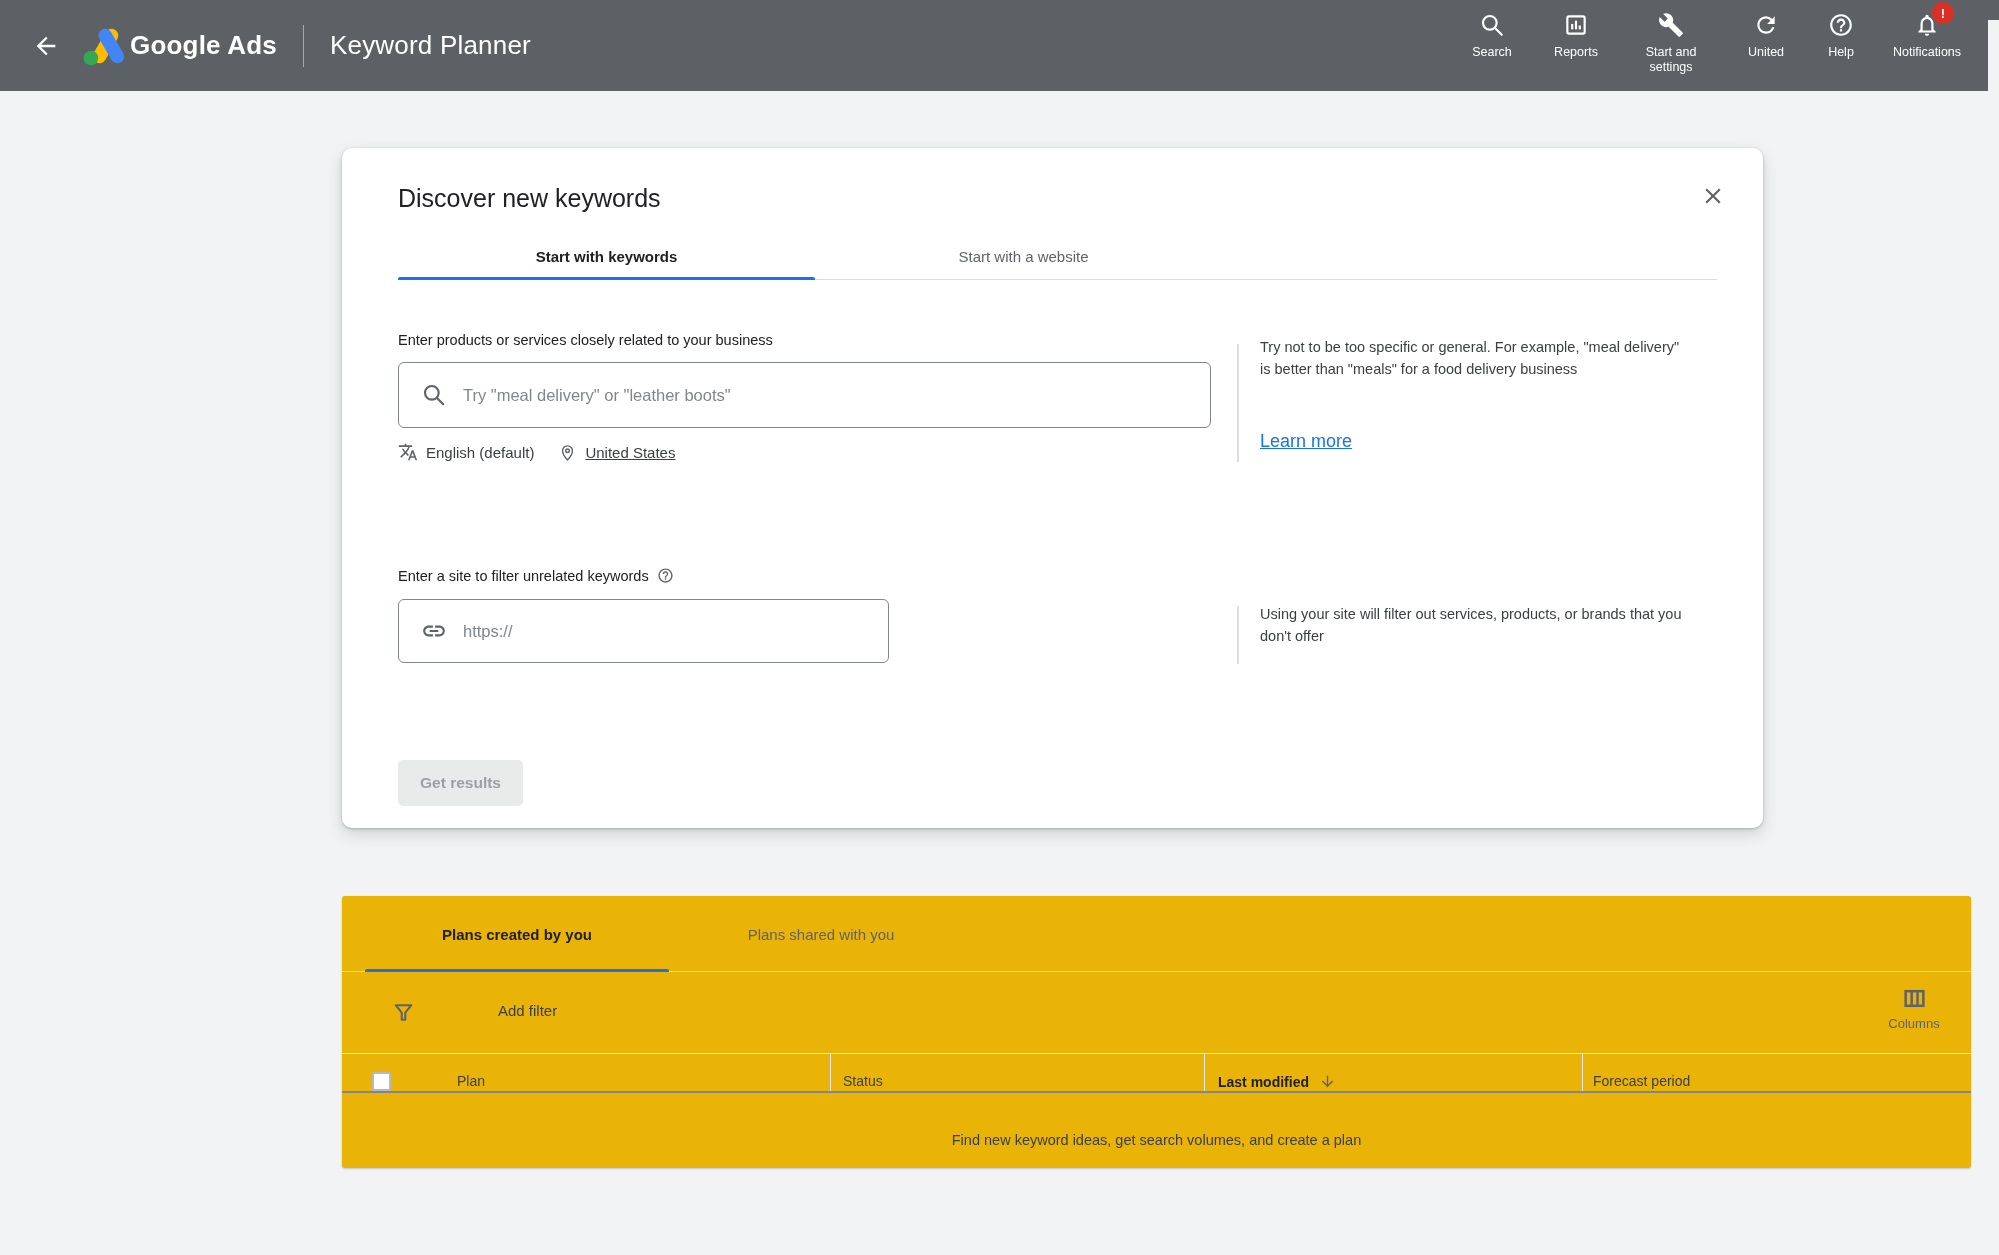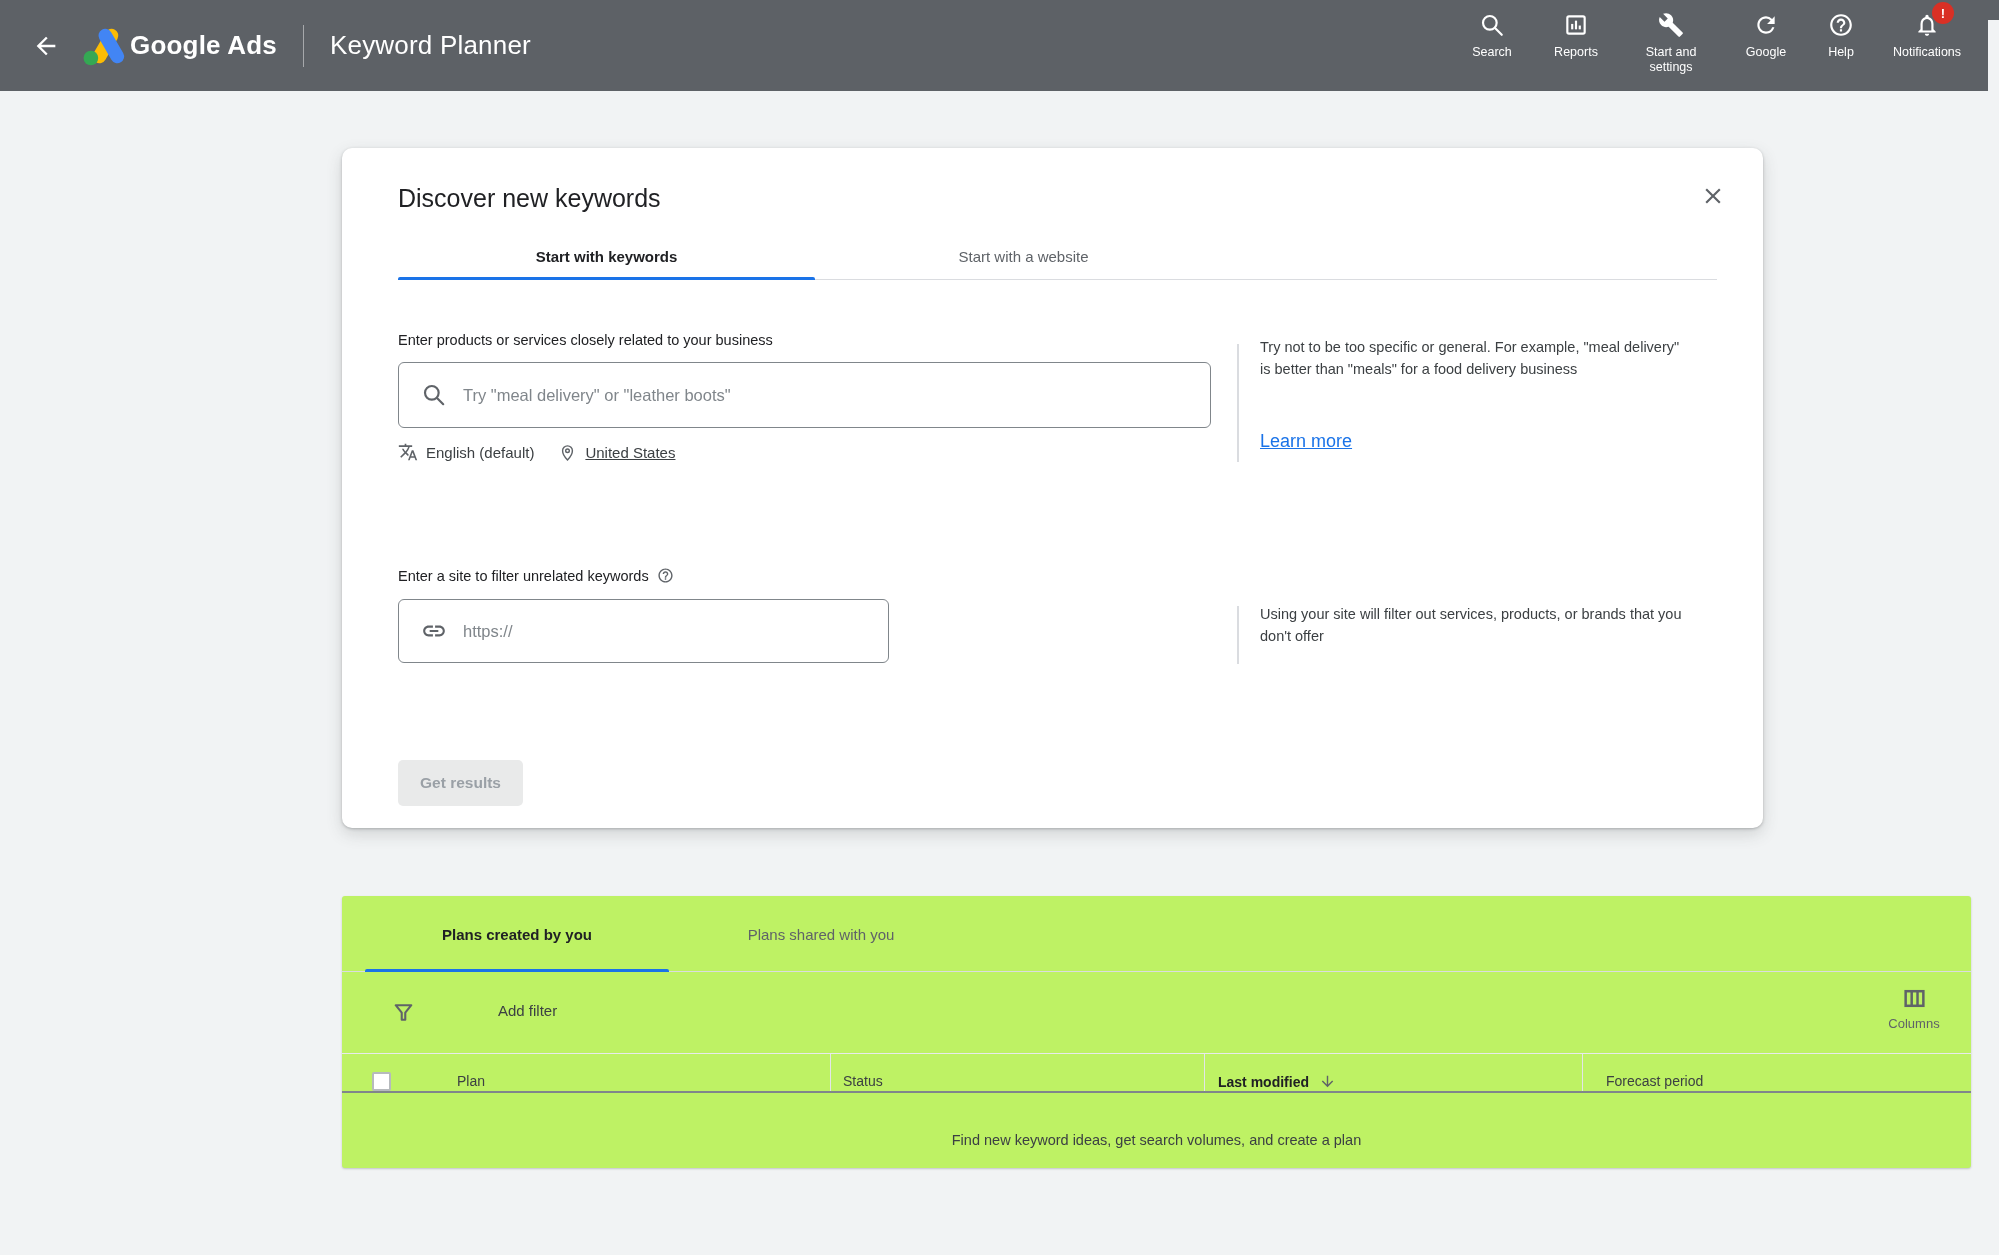--- a/index.html
+++ b/index.html
@@ -50,41 +50,41 @@
   .hd1 { top:196px; height:118px; }
   .hd2 { top:458px; height:58px; }
   .help-text { position:absolute; left:918px; width:432px; font-size:14.5px; line-height:22px; color:#3c4043; }
   .ht1 { top:188px; }
   .ht2 { top:455px; }
   .learn-more { position:absolute; left:918px; top:283px; font-size:18px; color:#1a73e8; text-decoration:underline; cursor:pointer; }
 
   .get-results { position:absolute; left:56px; top:612px; height:46px; padding:0 22px; background:#e9eaea; color:#9aa0a6; border:none; border-radius:5px; font-size:15.5px; font-weight:600; font-family:"Liberation Sans", sans-serif; }
 
   
-  .plans { position:absolute; left:342px; top:896px; width:1629px; height:272px; background:#bef264; border-radius:3px; box-shadow:0 1px 2px rgba(60,64,67,.25); }
+  .plans { position:absolute; left:342px; top:896px; width:1629px; height:272px; background:#eab308; border-radius:3px; box-shadow:0 1px 2px rgba(60,64,67,.25); }
   .plans-tabs { position:absolute; left:23px; top:0; display:flex; height:76px; }
   .plans-tab { width:304px; height:76px; display:flex; align-items:center; justify-content:center; font-size:15px; color:#5f6368; cursor:pointer; }
   .plans-tab.active { color:#202124; font-weight:600; }
   .plans-tab-baseline { position:absolute; left:0; top:75px; width:1629px; height:1px; background:#dadce0; }
   .plans-tab-underline { position:absolute; left:23px; top:73px; width:304px; height:3px; background:#1a73e8; border-radius:2px 2px 0 0; }
 
   .filter-row { position:absolute; left:0; top:76px; width:1629px; height:81px; }
   .filter-btn { position:absolute; left:49px; top:28px; color:#5f6368; display:flex; cursor:pointer; }
   .add-filter-label { position:absolute; left:156px; top:30px; font-size:15px; color:#3c4043; cursor:pointer; }
   .columns-btn { position:absolute; right:14px; top:14px; width:86px; display:flex; flex-direction:column; align-items:center; color:#5f6368; cursor:pointer; }
   .columns-btn .col-label { font-size:13px; margin-top:5px; }
 
   .table-header { position:absolute; left:0; top:157px; width:1629px; height:40px; border-top:1px solid #e8eaed; border-bottom:2px solid #80868b; font-size:14px; color:#3c4043; }
   .th-checkbox { position:absolute; left:30px; top:18px; width:19px; height:19px; border:2px solid #b6babd; border-radius:2px; background:#fff; cursor:pointer; }
   .th { position:absolute; top:19px; }
   .th-plan { left:115px; }
   .th-status { left:501px; }
   .th-modified { left:876px; font-weight:700; color:#202124; display:flex; align-items:center; }
   .th-modified .sort-icon { margin-left:10px; color:#5f6368; display:flex; }
-  .th-forecast { left:1251px;margin-left:13px; }
+  .th-forecast { left:1251px; }
   .col-sep { position:absolute; top:0; width:1px; height:100%; background:#e3e5e8; }
   .cs1 { left:488px; } .cs2 { left:862px; } .cs3 { left:1240px; }
 
   .empty-row { position:absolute; left:0; top:216px; width:1629px; height:56px; display:flex; align-items:center; justify-content:center; font-size:14.5px; color:#3c4043; }
 
   .scroll-strip { position:absolute; right:0; top:20px; width:11px; height:1235px; background:#f1f3f4; }
 </style>
 </head>
 <body>
 
@@ -137,21 +137,21 @@
             </svg>
         </span>
         <span class="tb-label">Start and settings</span>
       </div>
       <div class="tb-item">
         <span class="tb-icon">
           <svg width="26" height="26" viewBox="0 0 24 24" fill="currentColor">
               <path d="M17.65 6.35A7.96 7.96 0 0 0 12 4c-4.42 0-7.99 3.58-7.99 8s3.57 8 7.99 8c3.73 0 6.84-2.55 7.73-6h-2.08A5.99 5.99 0 0 1 12 18c-3.31 0-6-2.69-6-6s2.69-6 6-6c1.66 0 3.14.69 4.22 1.78L13 11h7V4l-2.35 2.35z"></path>
             </svg>
         </span>
-        <span class="tb-label">Google</span>
+        <span class="tb-label">United</span>
       </div>
       <div class="tb-item" style="min-width:52px;">
         <span class="tb-icon">
           <svg width="26" height="26" viewBox="0 0 24 24" fill="currentColor">
               <path d="M11 18h2v-2h-2v2zm1-16C6.48 2 2 6.48 2 12s4.48 10 10 10 10-4.48 10-10S17.52 2 12 2zm0 18c-4.41 0-8-3.59-8-8s3.59-8 8-8 8 3.59 8 8-3.59 8-8 8zm0-14c-2.21 0-4 1.79-4 4h2c0-1.1.9-2 2-2s2 .9 2 2c0 2-3 1.75-3 5h2c0-2.25 3-2.5 3-5 0-2.21-1.79-4-4-4z"></path>
             </svg>
         </span>
         <span class="tb-label">Help</span>
       </div>
       <div class="tb-item" style="min-width:92px;">

